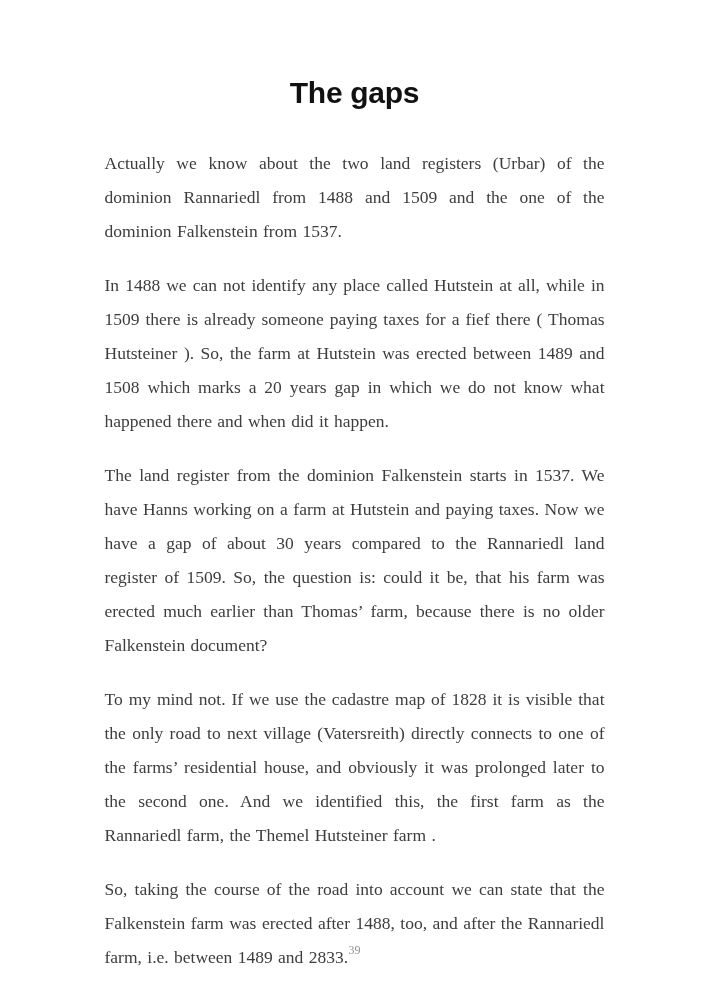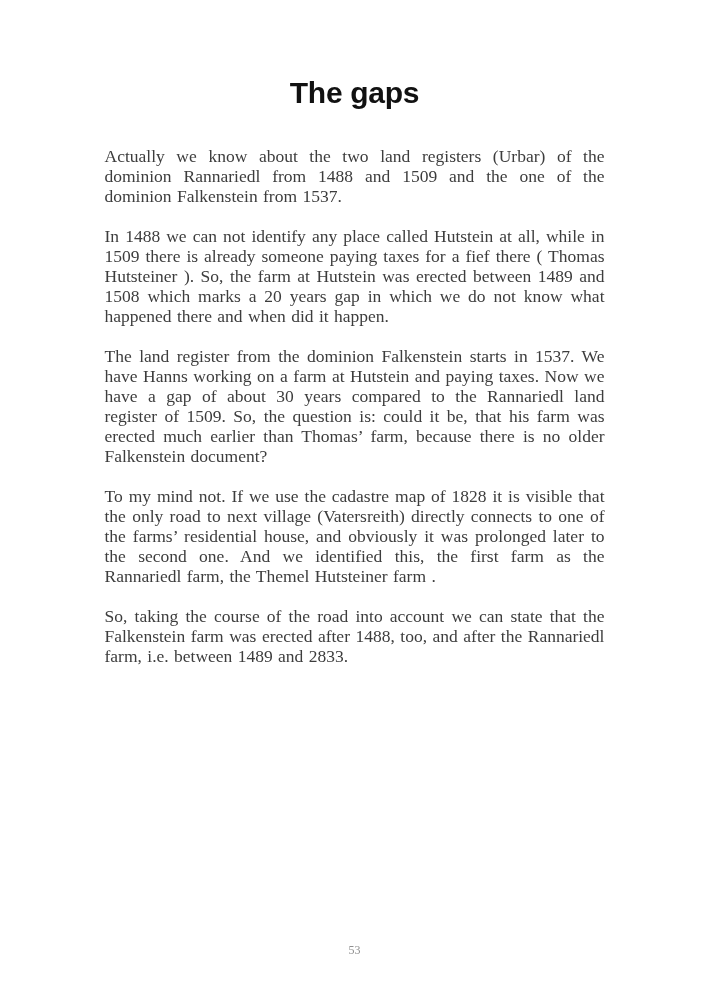--- a/index.html
+++ b/index.html
@@ -26,21 +26,21 @@
     color: #111111;
     letter-spacing: -0.3px;
   }
   .content {
     width: 500px;
     margin: 36px auto 0 auto;
   }
   .content p {
     margin: 0 0 20px 0;
     font-size: 17.5px;
-    line-height: 20px;
+    line-height: 34px;
     text-align: justify;
     color: #3d3d3d;
     word-spacing: 1px;
   }
   .page-number {
     position: absolute;
     left: 0;
     right: 0;
     bottom: 34px;
     text-align: center;
@@ -57,15 +57,15 @@
   <h1 class="doc-title">The gaps</h1>
 
   <div class="content">
     <p>Actually we know about the two land registers (Urbar) of the dominion Rannariedl from 1488 and 1509 and the one of the dominion Falkenstein from 1537.</p>
     <p>In 1488 we can not identify any place called Hutstein at all, while in 1509 there is already someone paying taxes for a fief there ( Thomas Hutsteiner ). So, the farm at Hutstein was erected between 1489 and 1508 which marks a 20 years gap in which we do not know what happened there and when did it happen.</p>
     <p>The land register from the dominion Falkenstein starts in 1537. We have Hanns working on a farm at Hutstein and paying taxes.  Now we have a gap of about 30 years compared to the Rannariedl land register of 1509. So, the question is: could it be, that his farm was erected much earlier than Thomas’ farm, because there is no older Falkenstein document?</p>
     <p>To my mind not. If we use the cadastre map of 1828 it is visible that the only road to next village (Vatersreith) directly connects to one of the farms’ residential house, and obviously it was prolonged later to the second one. And we identified this, the first farm as the Rannariedl farm, the Themel Hutsteiner farm .</p>
     <p>So, taking the course of the road into account we can state that the Falkenstein farm was erected after 1488, too, and after the Rannariedl farm, i.e. between 1489 and 2833.</p>
   </div>
 
-  <div class="page-number">53</div>
+  <div class="page-number">39</div>
 
 </div>
 
 </body></html>

